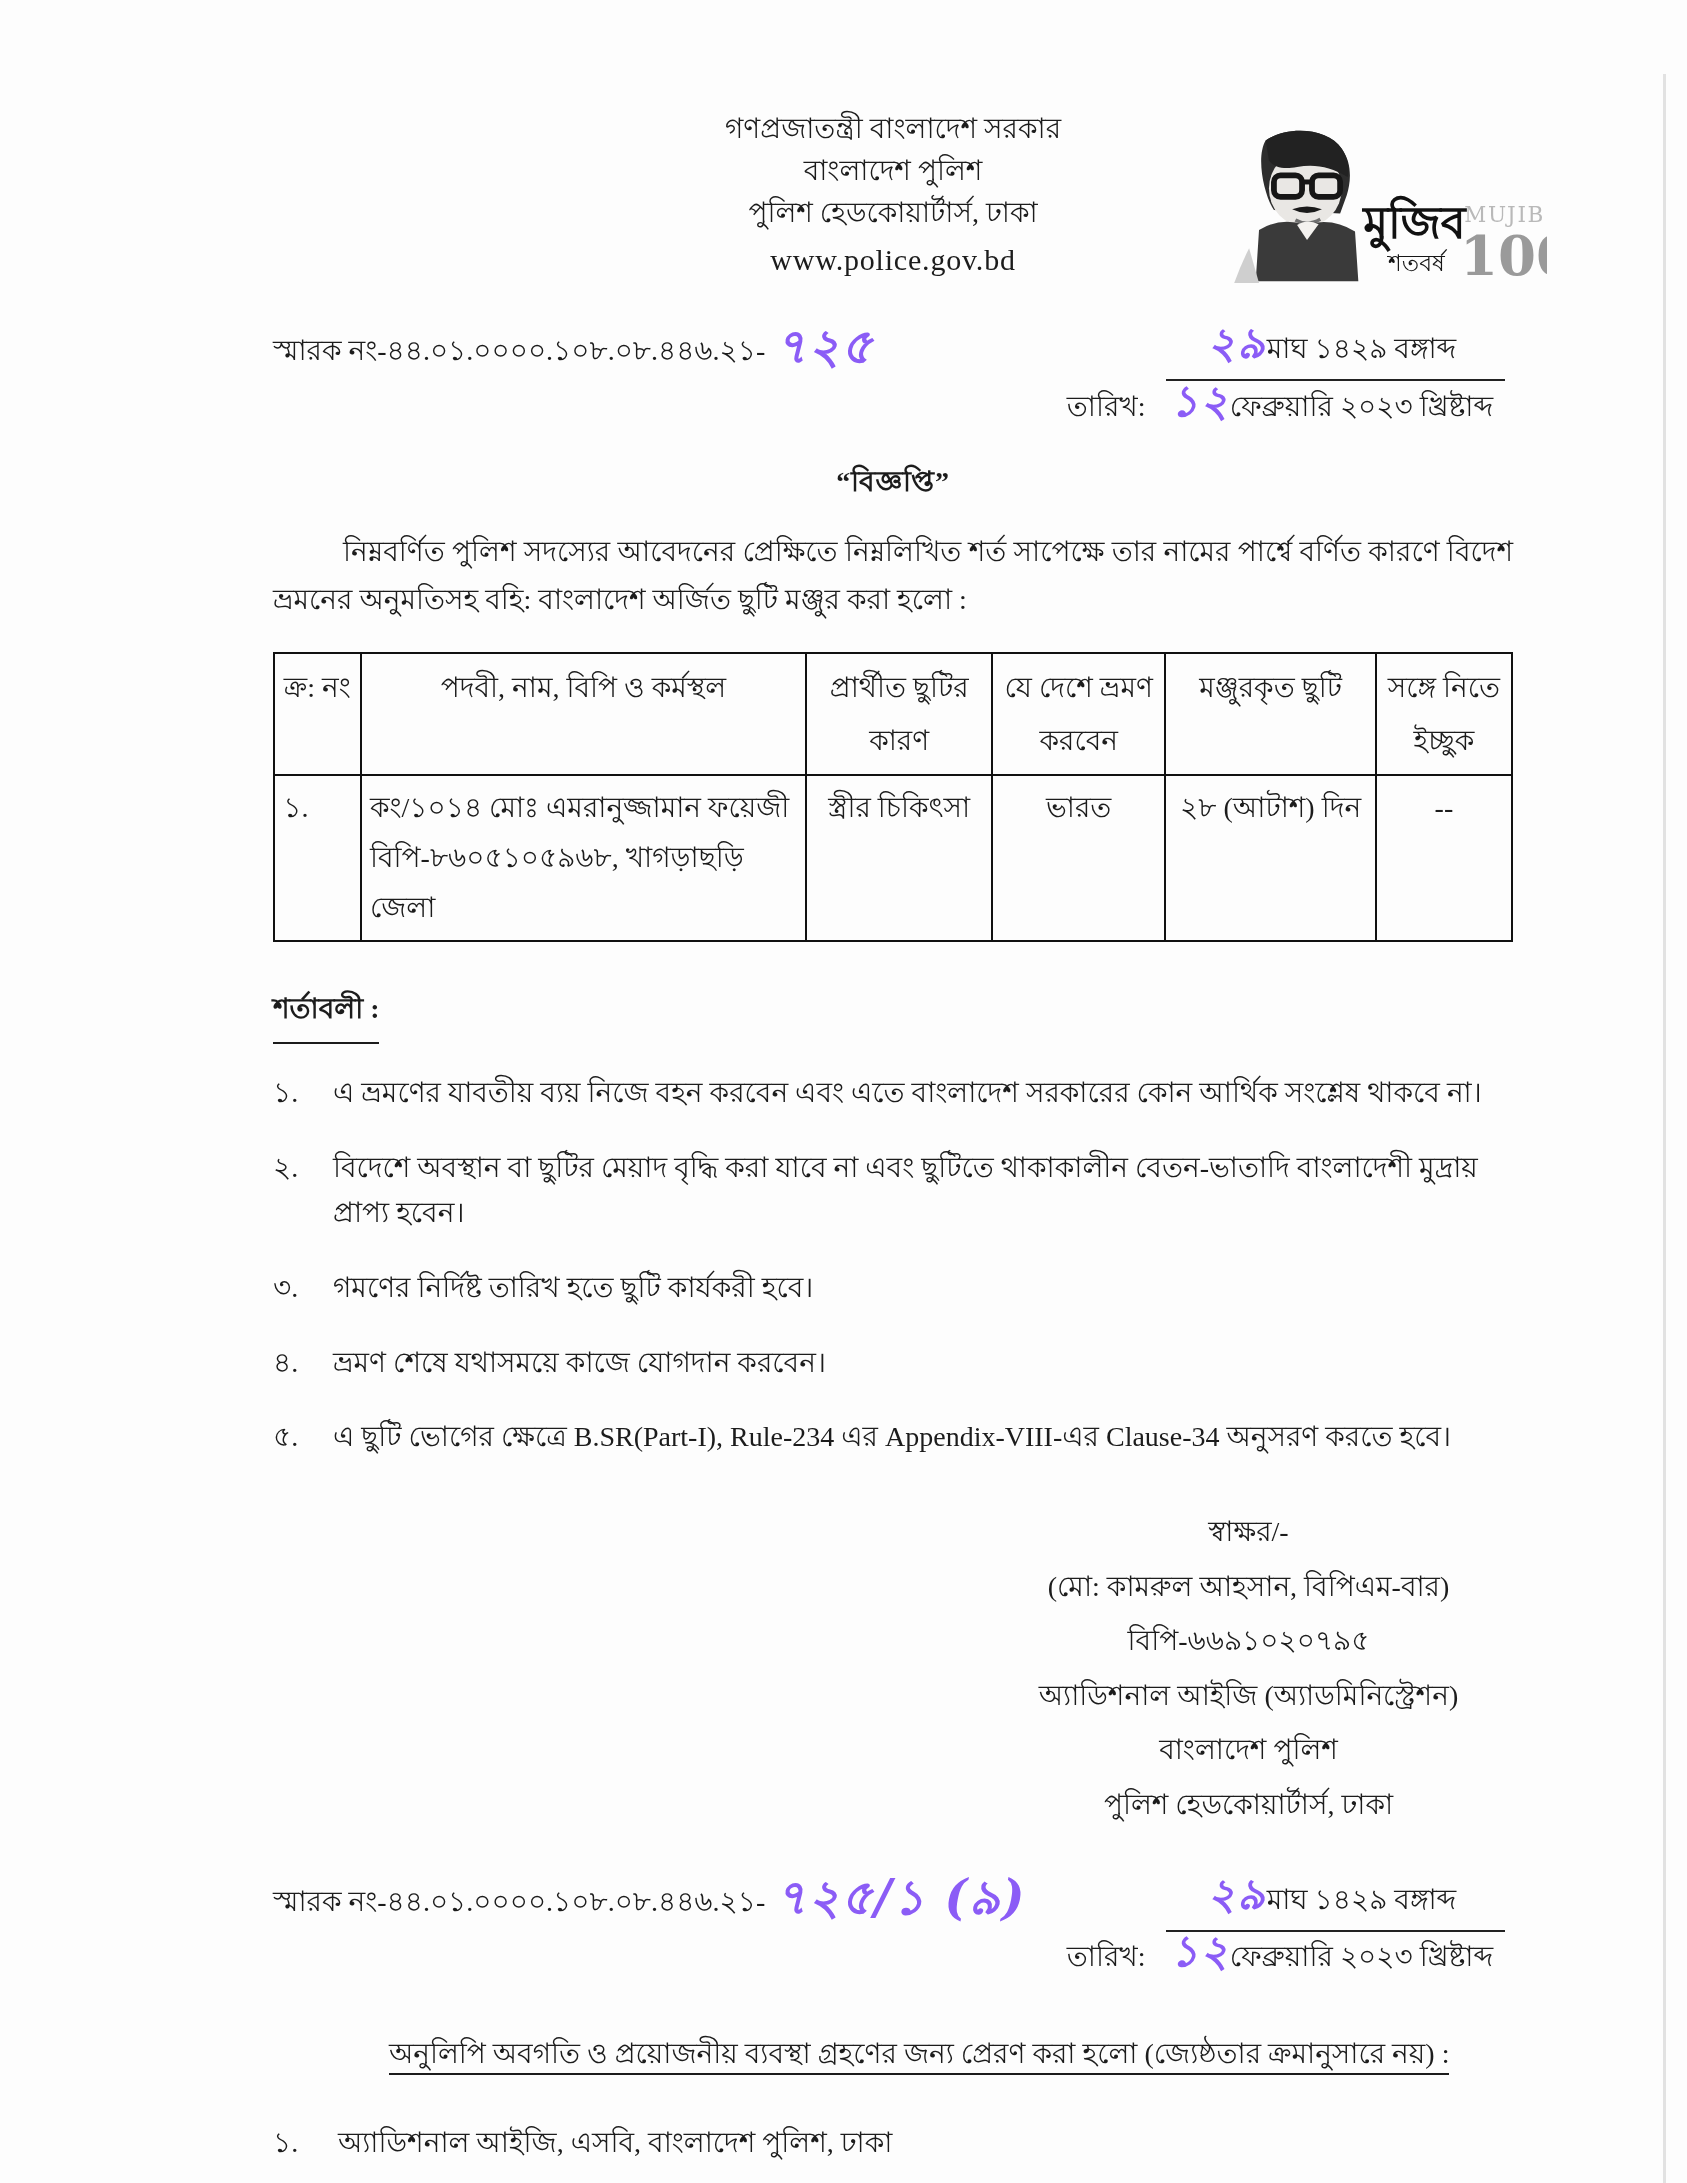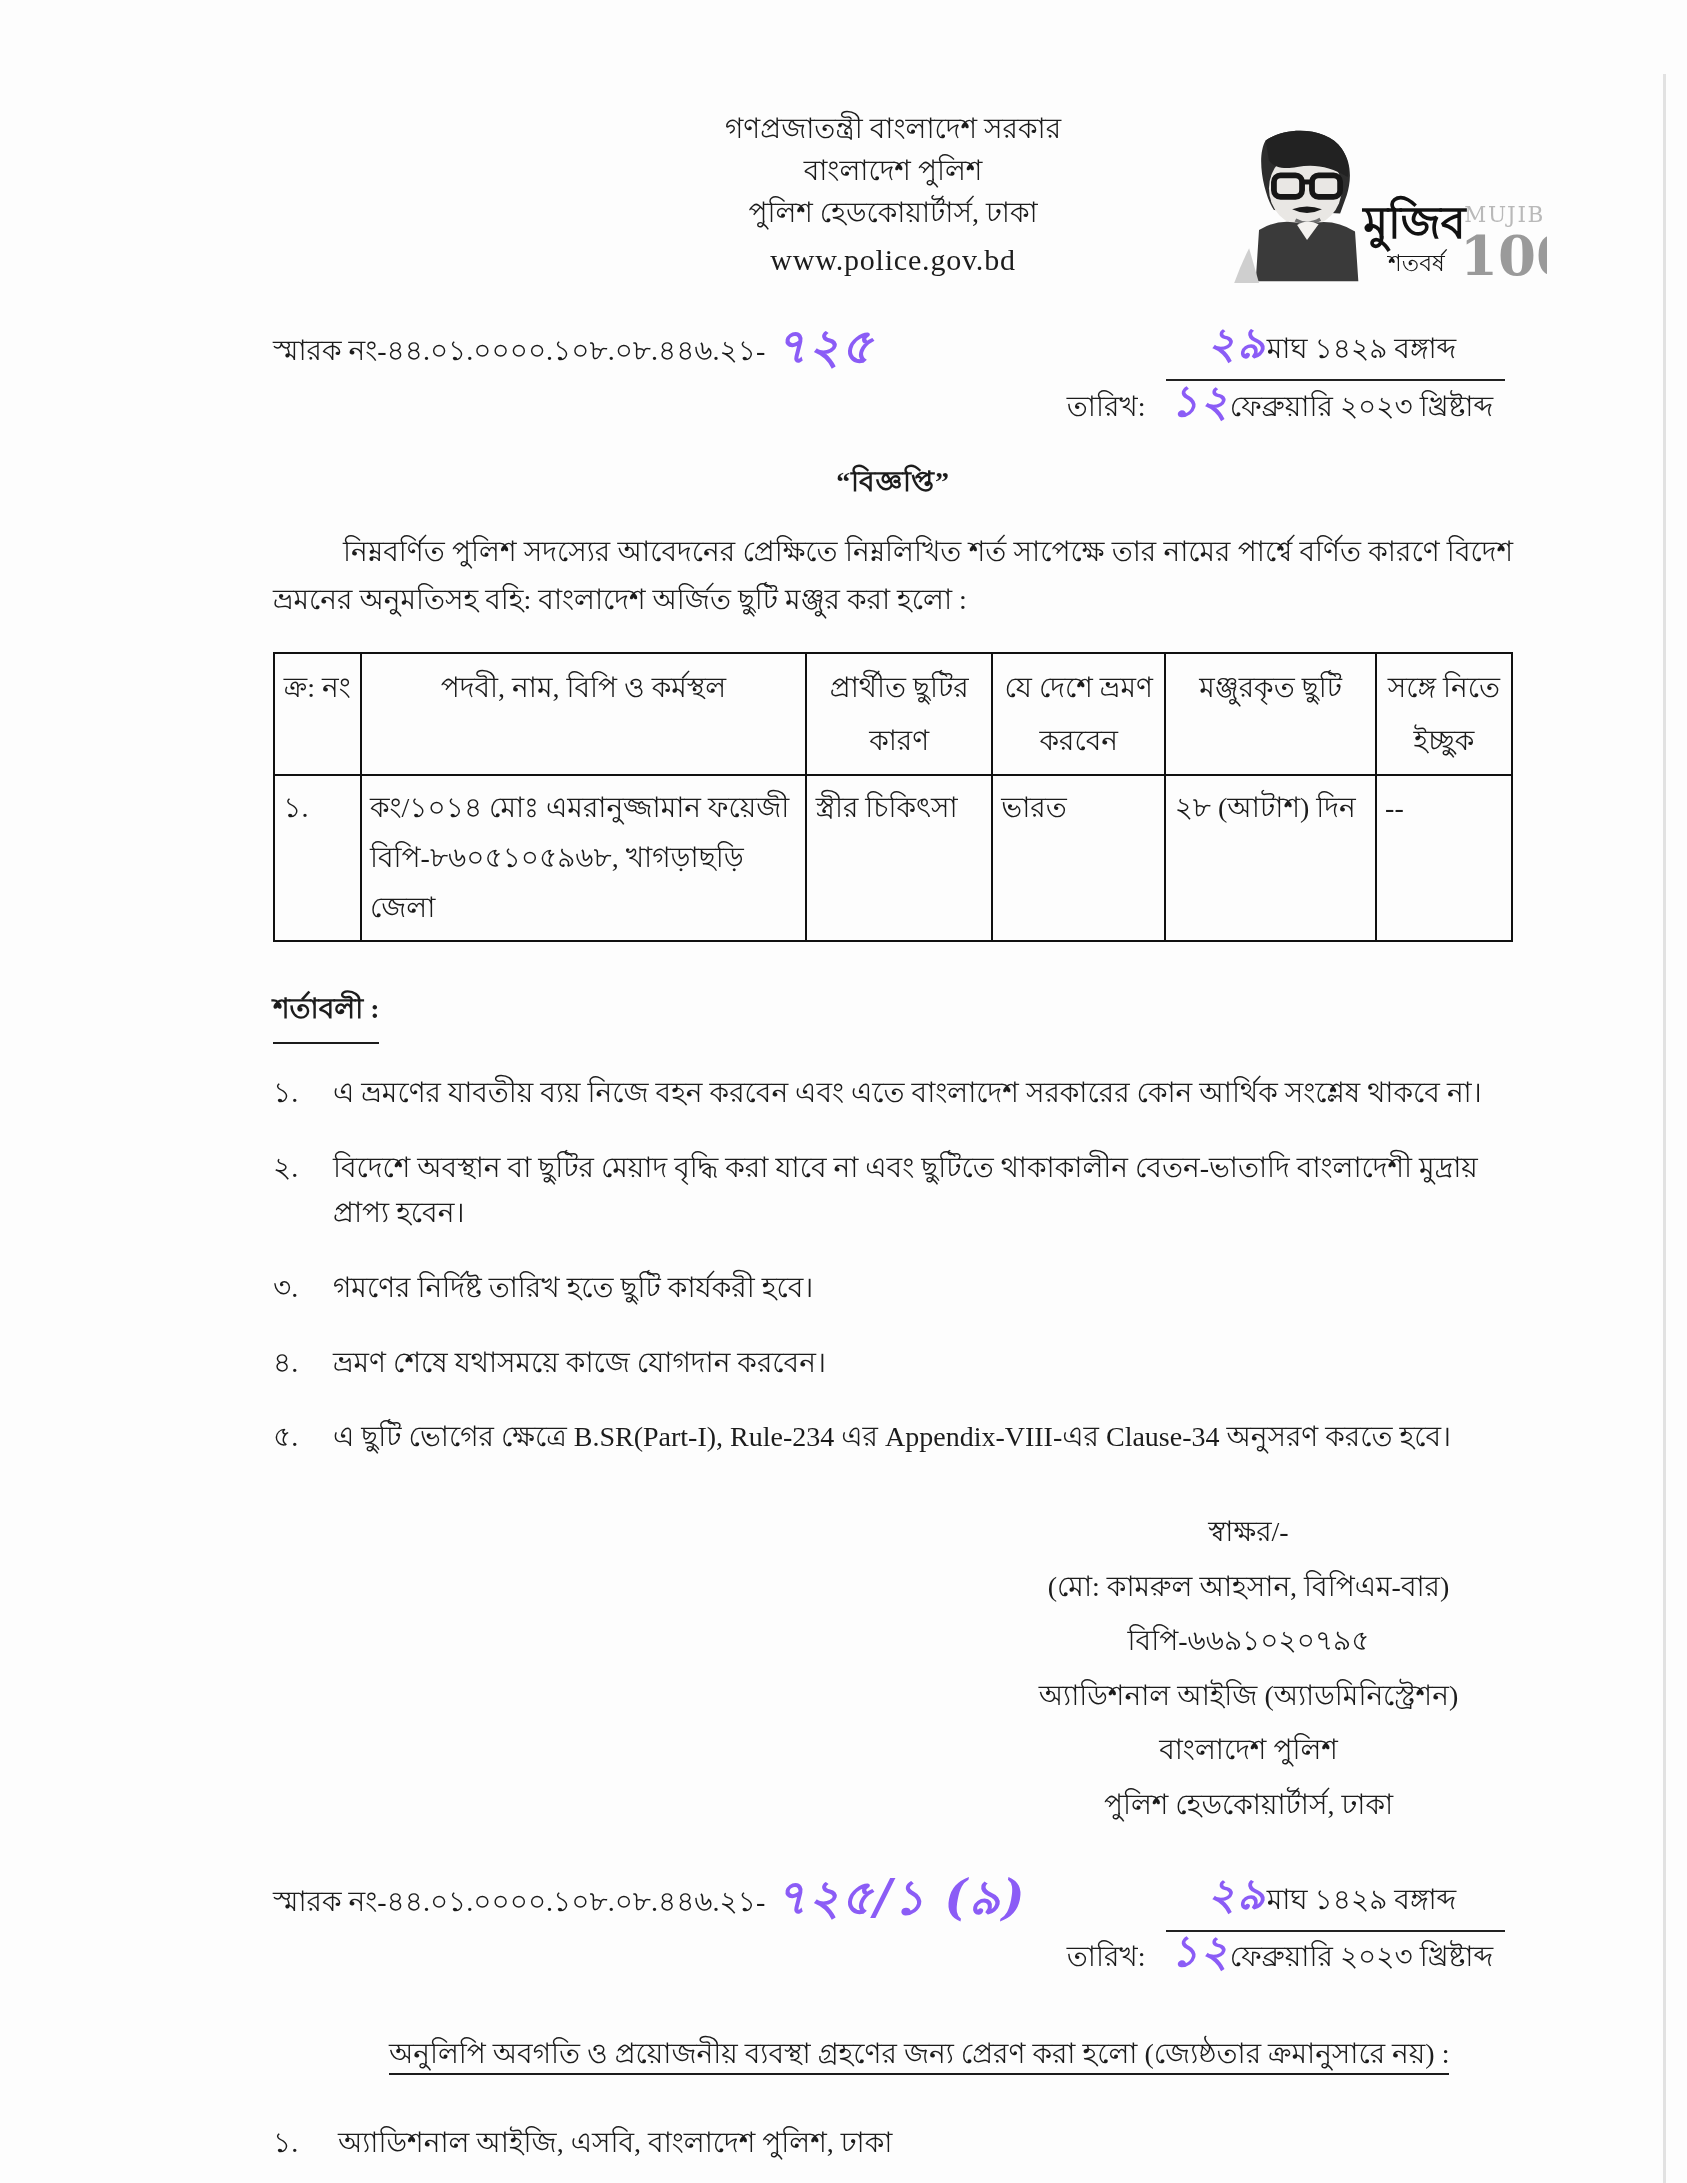--- a/index.html
+++ b/index.html
@@ -38,21 +38,21 @@
   .notice-title { text-align:center; margin-top:28px; font-weight:bold; letter-spacing:0.8px; }
 
   .intro { margin-top:21.5px; line-height:1.72; text-indent:70px; text-align:justify; }
 
   
   table.leave { border-collapse:collapse; width:100%; margin-top:23px; }
   table.leave th, table.leave td { border:2.5px solid #111; padding:6.6px 8.3px; vertical-align:top; }
   table.leave th { font-weight:normal; text-align:center; line-height:1.9; height:98px; }
   table.leave td { height:108px; line-height:1.8; }
   .col-sl{width:7%;} .col-name{width:36%;} .col-cause{width:15%;margin-top:32px;} .col-country{width:14%;} .col-granted{width:17%;} .col-with{width:11%;}
-  td.center { text-align:left; }
+  td.center { text-align:center; }
 
   
   .cond-title { margin-top:45px; font-weight:bold; }
   .cond-title span { border-bottom:2.5px solid #1c1c1c; padding-bottom:18px; }
   .cond-list { margin-top:37px; }
   .cond-item { display:flex; margin-bottom:30px; line-height:1.6; }
   .cond-item .num { width:60px; flex:0 0 60px; }
   .cond-item .txt { flex:1; }
 
   

